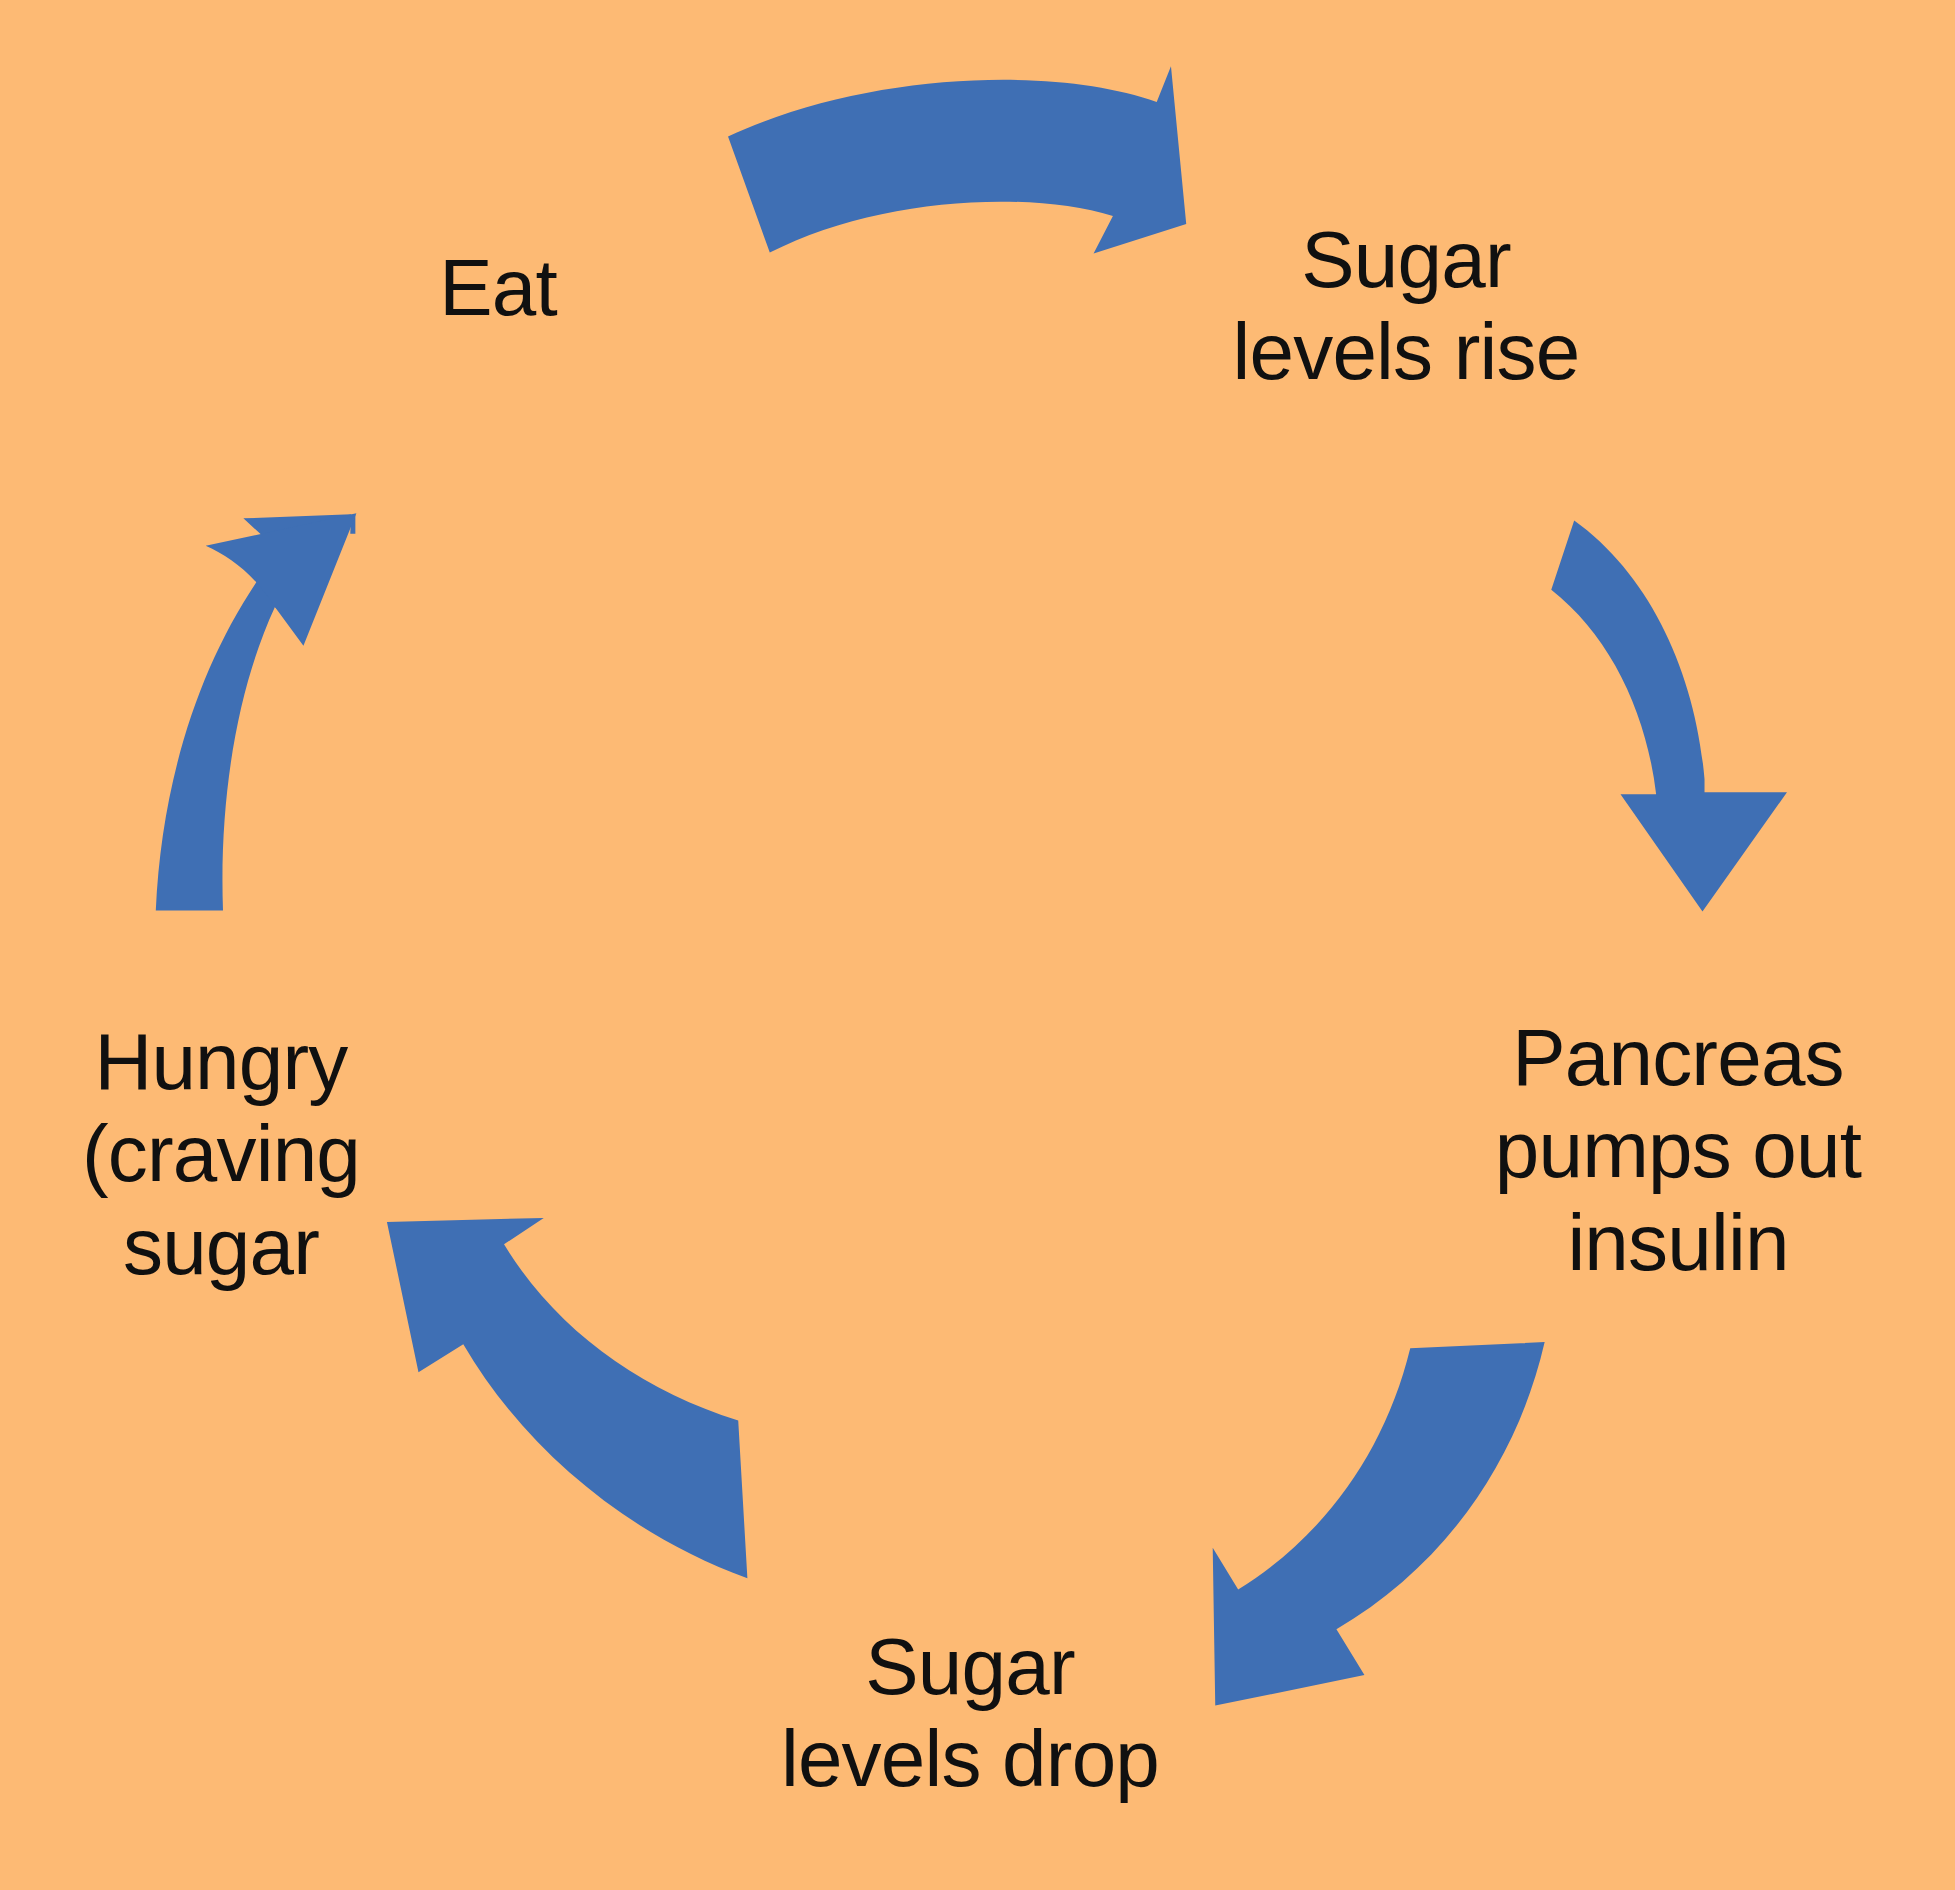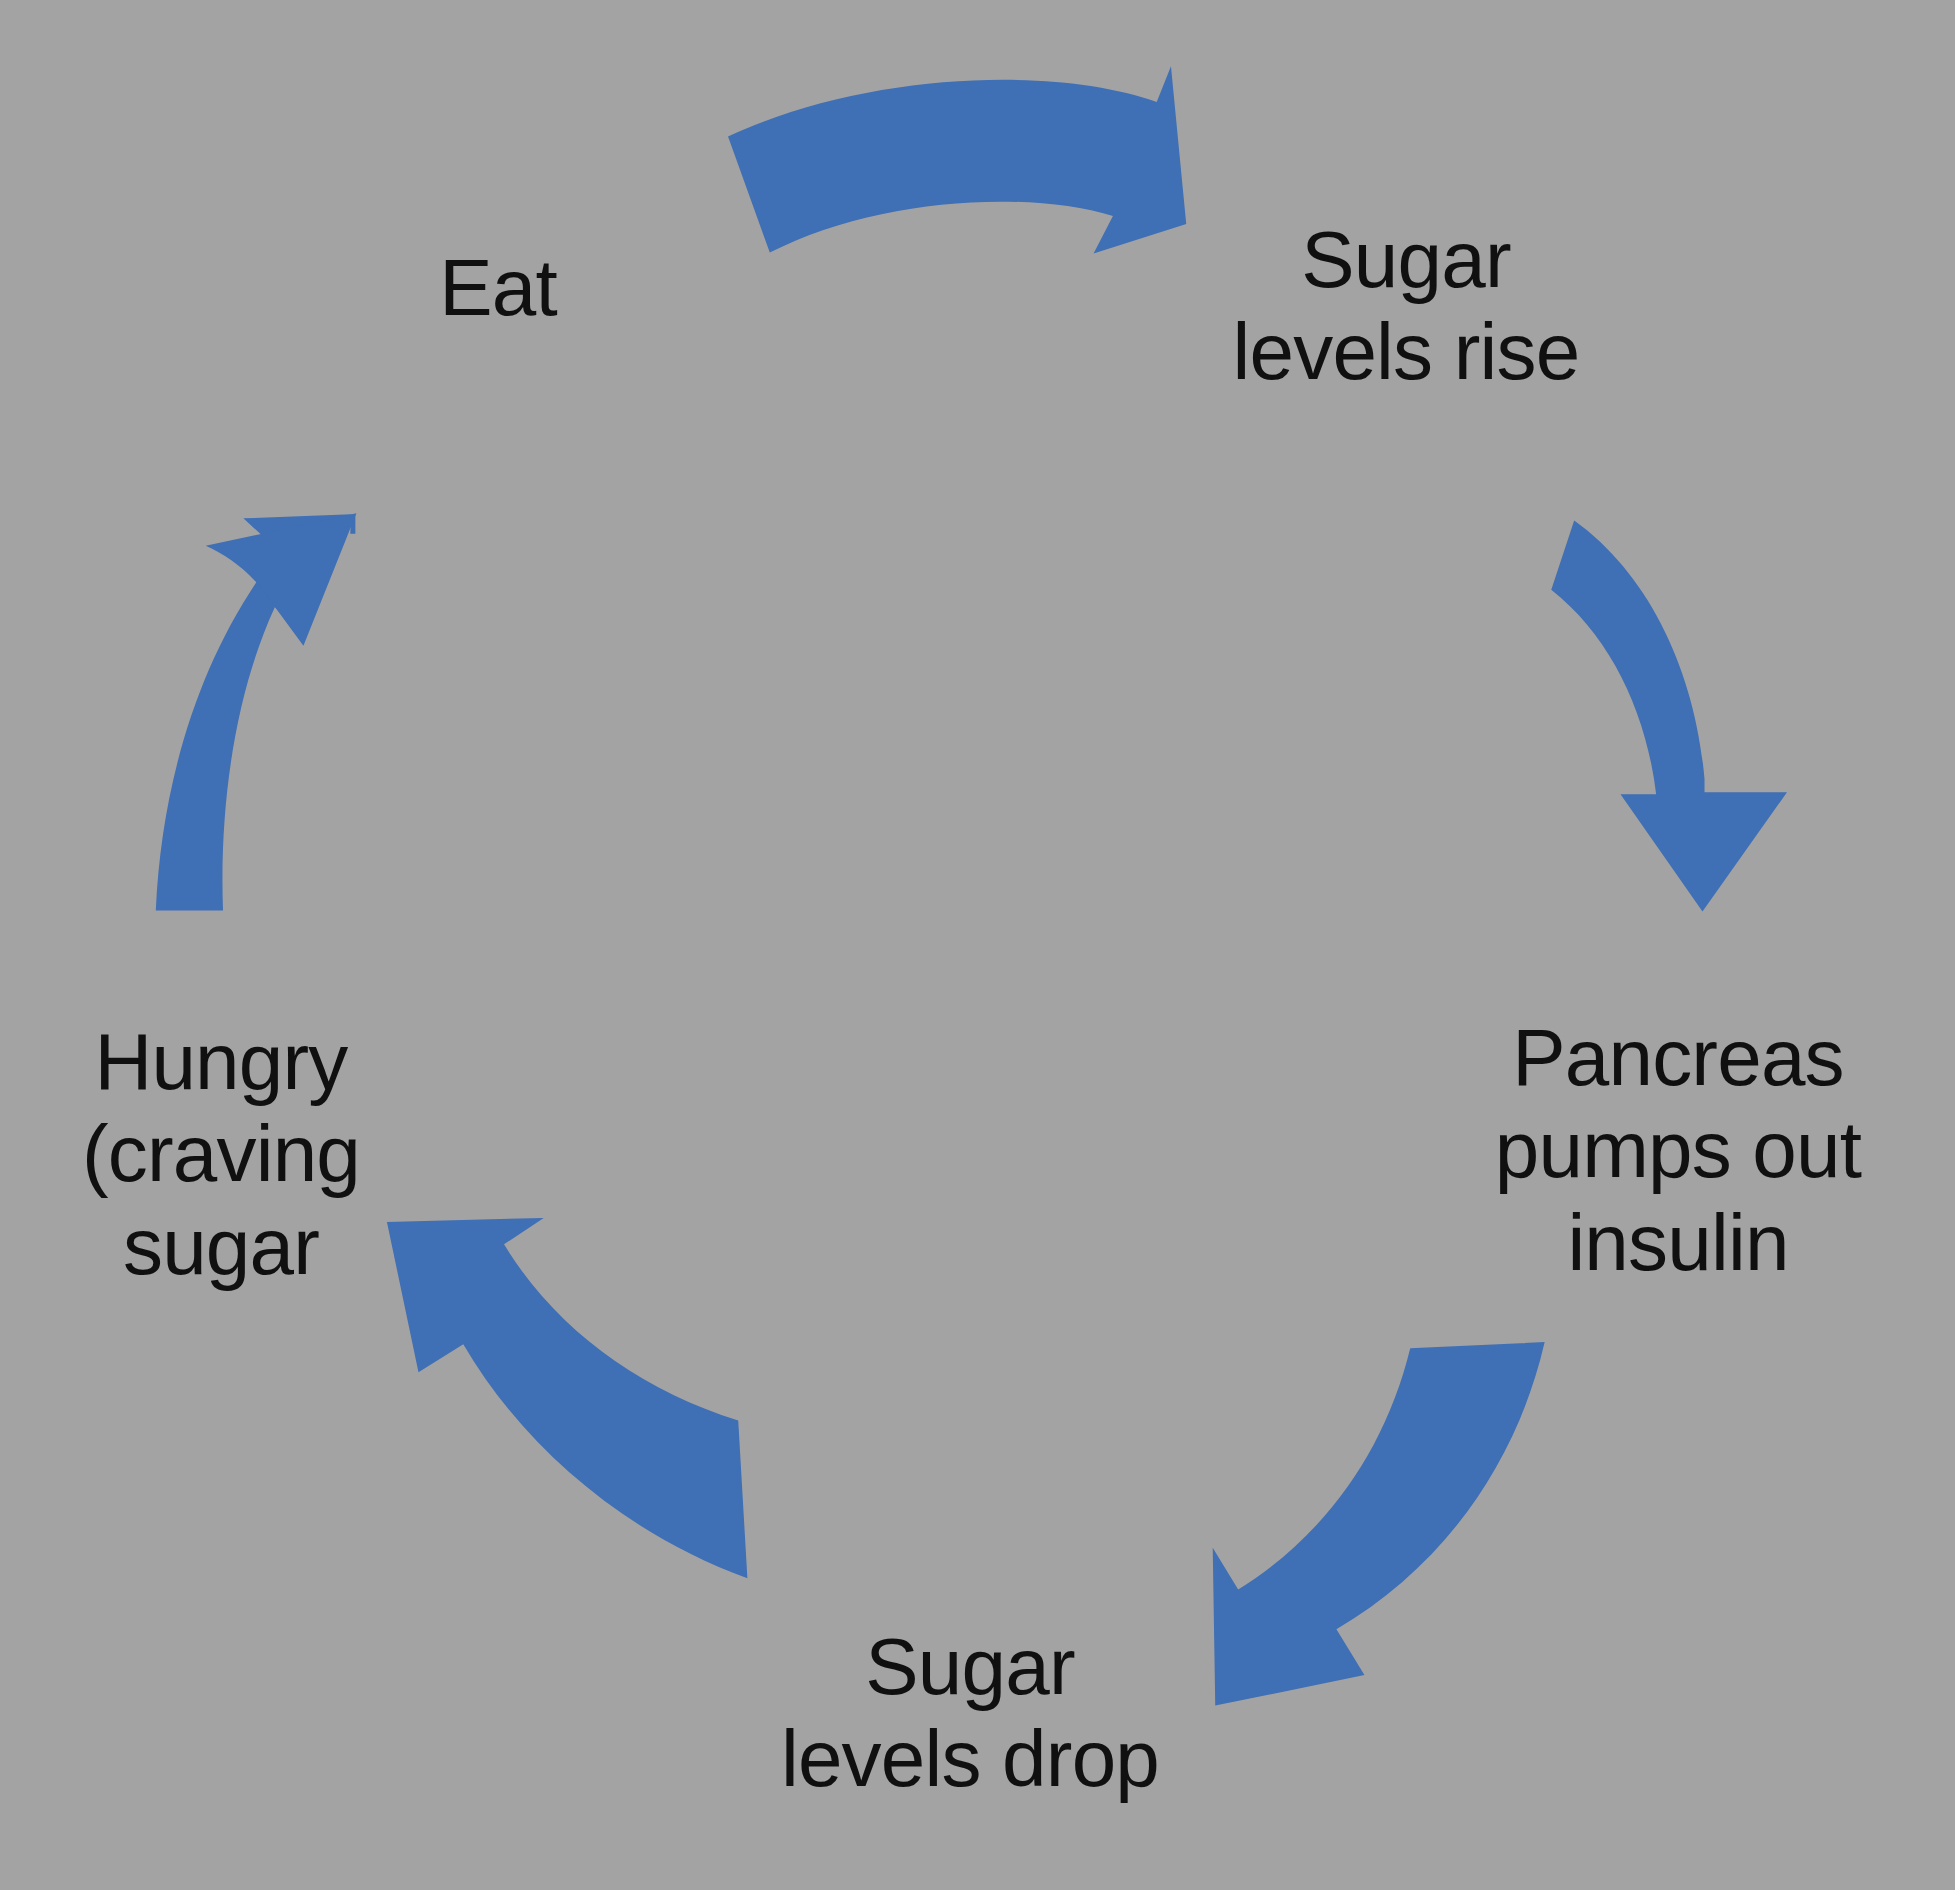--- a/index.html
+++ b/index.html
@@ -40,21 +40,21 @@
   }
   .lbl-eat       { left: 498px;  top: 288px;  width: 285px; }
   .lbl-rise      { left: 1406px; top: 306px;  width: 458px; }
   .lbl-insulin   { left: 1678px; top: 1151px; width: 479px; }
   .lbl-drop      { left: 970px; top: 1713px; width: 489px; }
   .lbl-hungry    { left: 221px;  top: 1155px; width: 448px; }
 </style>
 </head>
 <body>
 
-<div id="stage" style="background: #a3a3a3;">
+<div id="stage" style="background: #fdba74;">
 
   <svg id="cycle-svg" viewBox="0 0 3840 3712" xmlns="http://www.w3.org/2000/svg">
 
     <path fill="#3F6FB4" d="M 1430 268
              C 1700 142, 2070 128, 2272 200
              L 2300 130
              L 2330 440
              L 2148 498
              L 2186 424
              C 2012 372, 1718 390, 1512 496

